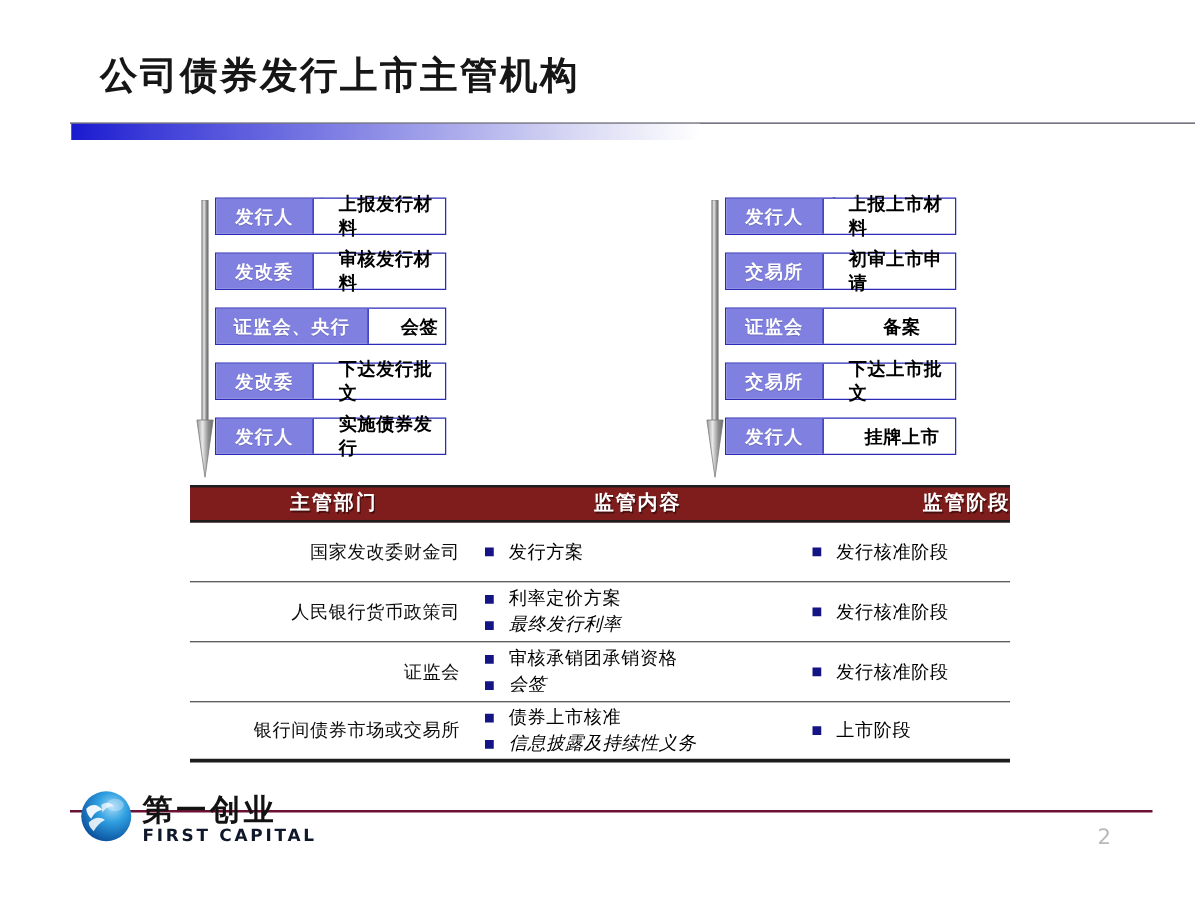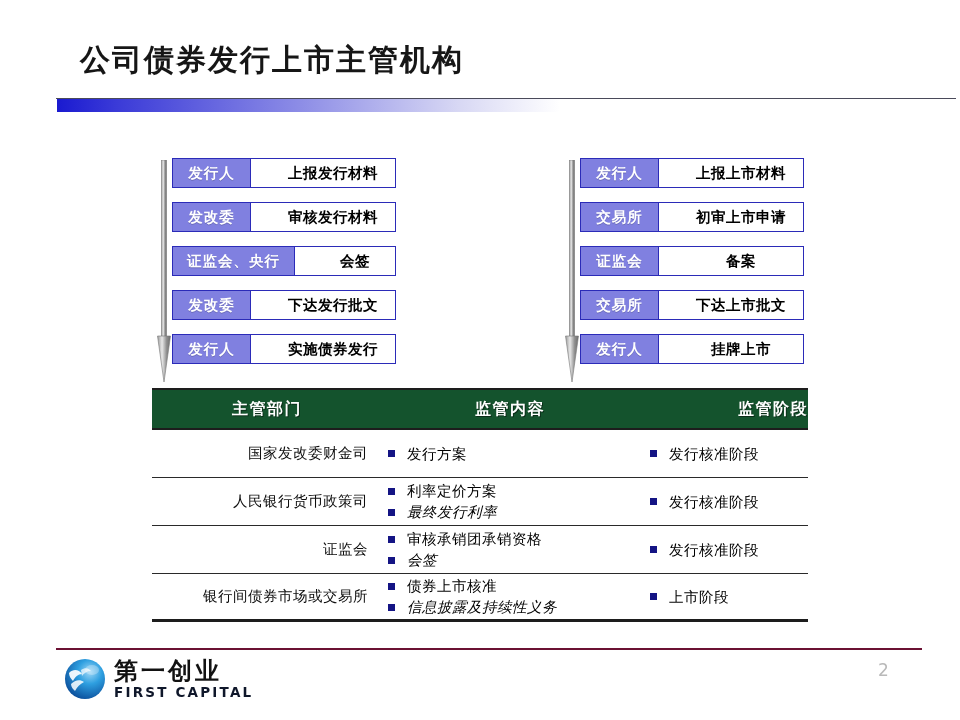--- a/index.html
+++ b/index.html
@@ -66,21 +66,21 @@
     position: absolute;
     top: 40px;
     left: 6px;
     width: 16px;
     height: 222px;
   }
 
   .flow-rows { position: absolute; top: 38px; left: 22px; }
   .flow-row {
     display: flex;
-    width: 224px;
+    width: 185px;
     height: 30px;
     margin-bottom: 14px;
     border: 1.4px solid #2b2bb8;
     box-sizing: border-box;
     background: #ffffff;
   }
   .flow-row:last-child { margin-bottom: 0; }
   .flow-actor {
     background: #8080e0;
     color: #ffffff;
@@ -110,22 +110,22 @@
   .flow-actor.w-wide   { width: 122px; }
 
   
   #reg-table {
     position: absolute;
     left: 152px;
     top: 388px;
     width: 656px;
   }
   #table-head {
-    height: 42px;
-    background: #14532d;
+    height: 30px;
+    background: #7f1d1d;
     border-top: 2.5px solid #1d1d1d;
     border-bottom: 2.5px solid #1d1d1d;
     position: relative;
     box-sizing: border-box;
   }
   #table-head .th {
     position: absolute;
     top: 50%;
     transform: translateY(-50%);
     color: #ffffff;
@@ -196,25 +196,24 @@
     position: absolute;
     left: 56px;
     top: 648px;
     width: 866px;
     height: 2px;
     background: #6b1133;
   }
   #logo-block {
     position: absolute;
     left: 62px;
-    top: 653px;
+    top: 630px;
     width: 200px;
     height: 52px;
     display: flex;
-    align-items: center;
   }
   #logo-globe { width: 46px; height: 46px; flex: none; }
   #logo-text {
     margin-left: 6px;
     display: flex;
     flex-direction: column;
     justify-content: center;
   }
   #logo-cn {
     font-size: 24px;

